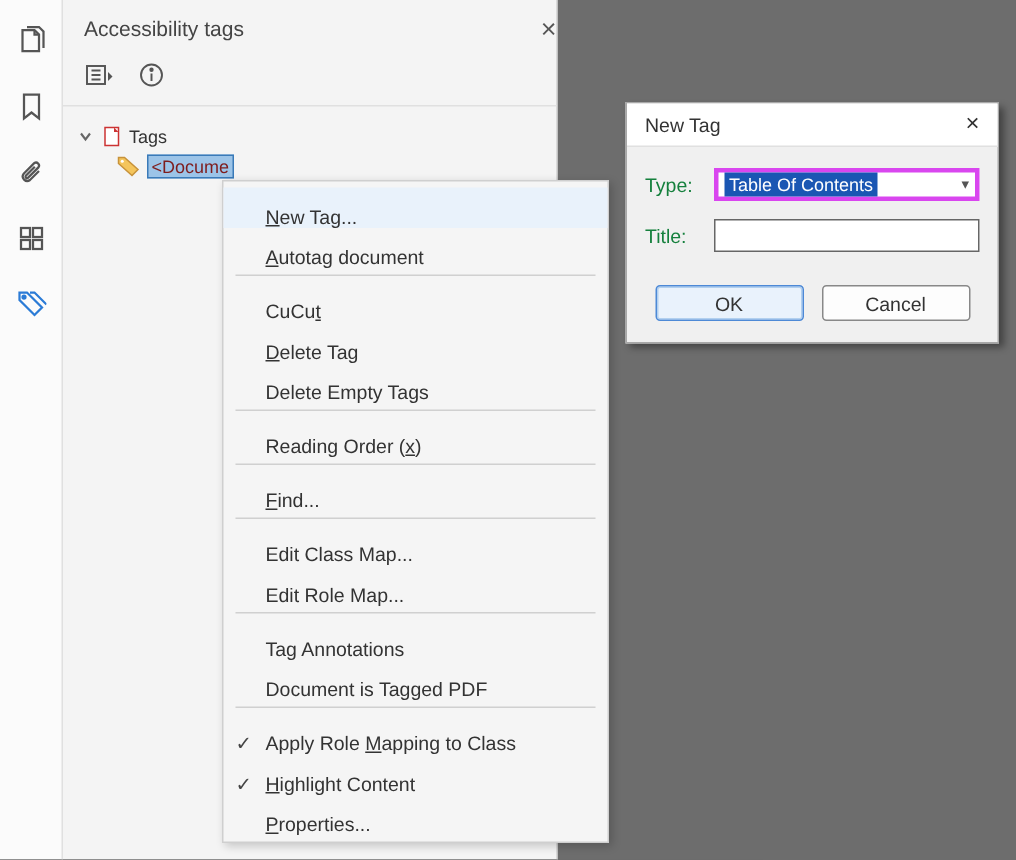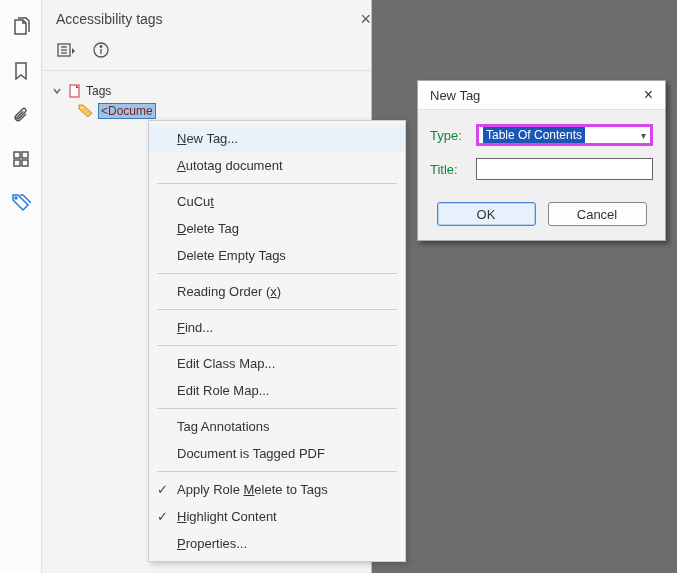--- a/index.html
+++ b/index.html
@@ -122,21 +122,21 @@
       background: #f5f5f5;
       border: 1px solid #cfcfcf;
       box-shadow: 2px 2px 6px rgba(0,0,0,0.2);
       font-size: 13px;
       color: #333;
       padding: 4px 0;
       z-index: 10;
     }
     .menu-item {
       display: flex;
-      align-items: center;
+      align-items: flex-end;
       height: 27px;
       padding: 0 12px 0 28px;
       position: relative;
       cursor: pointer;
     }
     .menu-item.highlight {
       background: #e9f2fb;
     }
     .menu-item .label {
       white-space: nowrap;
@@ -158,21 +158,21 @@
     }
     
     .canvas {
       flex: 1;
       background: #6d6d6d;
       position: relative;
     }
     
     .dialog {
       position: absolute;
-      top: 80px;
+      top: 68px;
       left: 417px;
       width: 249px;
       background: #f0f0f0;
       border: 1px solid #a8a8a8;
       box-shadow: 3px 3px 5px rgba(0,0,0,0.4);
       z-index: 20;
     }
     .dialog-header {
       display: flex;
       align-items: center;
@@ -386,21 +386,21 @@
   <div class="menu-sep"></div>
   <div class="menu-item">
     <span class="label">Tag Annotations</span>
   </div>
   <div class="menu-item">
     <span class="label">Document is Tagged PDF</span>
   </div>
   <div class="menu-sep"></div>
   <div class="menu-item">
     <span class="menu-check">✓</span>
-    <span class="label"><span>Apply Role </span><span class="underline">M</span><span>elete to Tags</span></span>
+    <span class="label"><span>Apply Role </span><span class="underline">M</span><span>apping to Class</span></span>
   </div>
   <div class="menu-item">
     <span class="menu-check">✓</span>
     <span class="label"><span class="underline">H</span><span>ighlight Content</span></span>
   </div>
   <div class="menu-item">
     <span class="label"><span class="underline">P</span><span>roperties...</span></span>
   </div>
 </div>
 

